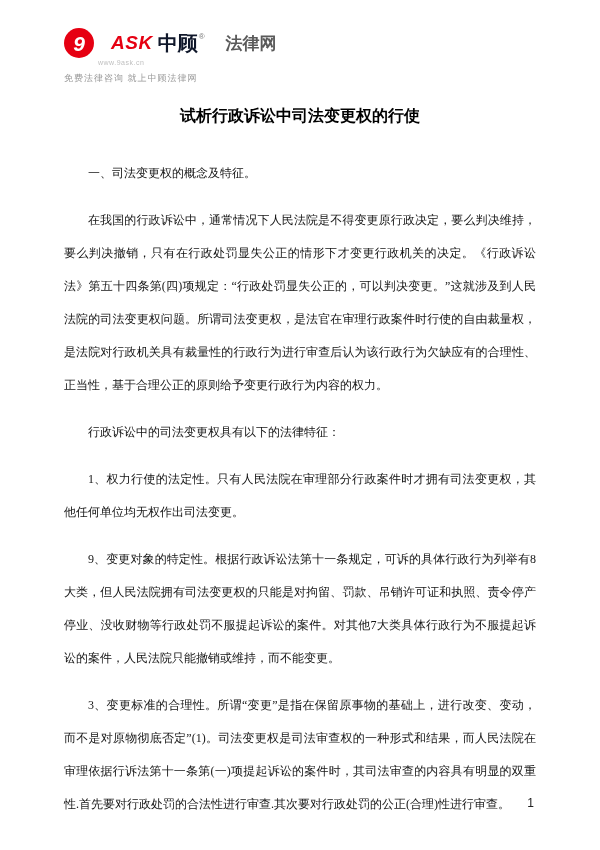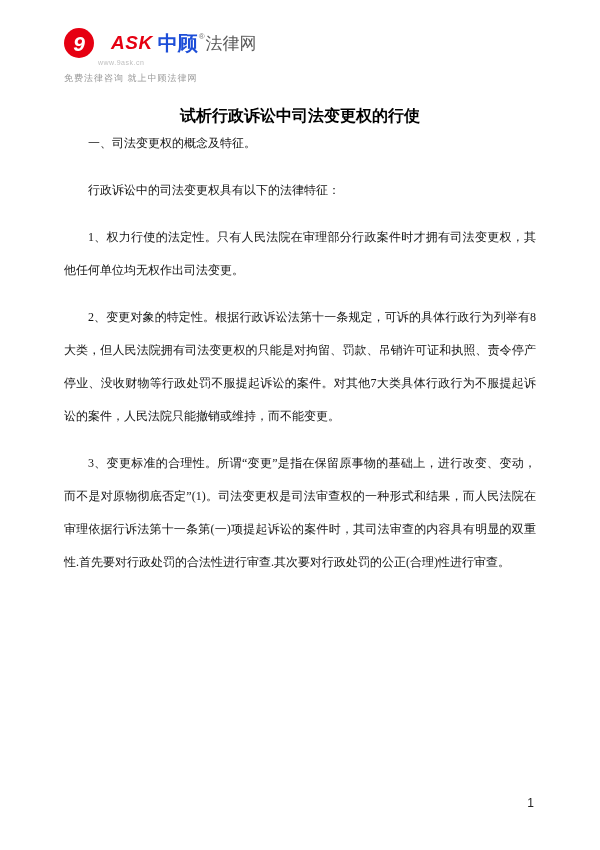--- a/index.html
+++ b/index.html
@@ -45,37 +45,38 @@
   }
   .logo-ask {
     color: #e60012;
     font-weight: bold;
     font-style: italic;
     font-size: 19px;
     letter-spacing: 0.5px;
     margin-left: 17px;
   }
   .logo-brand {
-    color: #1d4ed8;
+    color: #0f172a;
     font-weight: bold;
     font-size: 20px;
     margin-left: 5px;
   }
   .logo-reg {
     color: #777;
     font-size: 8px;
     vertical-align: top;
     position: relative;
     top: -7px;
     margin: 0 1px;
   }
   .logo-site {
     color: #5a5a5a;
-    font-weight: normal;
+    font-weight: bold;
     font-size: 17px;
+    margin-left: 20px;
   }
   .logo-url {
     font-family: "Liberation Sans", "DejaVu Sans", sans-serif;
     font-size: 7px;
     color: #c0c0c0;
     margin-left: 34px;
     margin-top: 1px;
     letter-spacing: 0.5px;
   }
   .tagline {
@@ -90,20 +91,21 @@
     position: absolute;
     top: 106px;
     left: 64px;
     right: 64px;
   }
   .doc-title {
     text-align: center;
     font-weight: bold;
     font-size: 16px;
     color: #000;
+    margin-bottom: 30px;
   }
   .para {
     font-size: 12px;
     line-height: 33px;
     text-align: justify;
     text-indent: 2em;
     color: #141414;
     margin-bottom: 14px;
   }
   
@@ -130,22 +132,23 @@
       <span class="logo-site">法律网</span>
     </div>
     <div class="logo-url">www.9ask.cn</div>
     <div class="tagline">免费法律咨询  就上中顾法律网</div>
   </div>
 
   <div class="article">
     <div class="doc-title">试析行政诉讼中司法变更权的行使</div>
     <div id="paras">
         <p class="para">一、司法变更权的概念及特征。</p>
+        <p class="para">在我国的行政诉讼中，通常情况下人民法院是不得变更原行政决定，要么判决维持，要么判决撤销，只有在行政处罚显失公正的情形下才变更行政机关的决定。《行政诉讼法》第五十四条第(四)项规定：“行政处罚显失公正的，可以判决变更。”这就涉及到人民法院的司法变更权问题。所谓司法变更权，是法官在审理行政案件时行使的自由裁量权，是法院对行政机关具有裁量性的行政行为进行审查后认为该行政行为欠缺应有的合理性、正当性，基于合理公正的原则给予变更行政行为内容的权力。</p>
         <p class="para">行政诉讼中的司法变更权具有以下的法律特征：</p>
         <p class="para">1、权力行使的法定性。只有人民法院在审理部分行政案件时才拥有司法变更权，其他任何单位均无权作出司法变更。</p>
-        <p class="para">2、变更对象的特定性。根据行政诉讼法第十一条规定，可诉的具体行政行为列举有8大类，但人民法院拥有司法变更权的只能是对拘留、罚款、吊销许可证和执照、责令停产停业、没收财物等行政处罚不服提起诉讼的案件。对其他7大类具体行政行为不服提起诉讼的案件，人民法院只能撤销或维持，而不能变更。</p>
+        <p class="para">9、变更对象的特定性。根据行政诉讼法第十一条规定，可诉的具体行政行为列举有8大类，但人民法院拥有司法变更权的只能是对拘留、罚款、吊销许可证和执照、责令停产停业、没收财物等行政处罚不服提起诉讼的案件。对其他7大类具体行政行为不服提起诉讼的案件，人民法院只能撤销或维持，而不能变更。</p>
         <p class="para">3、变更标准的合理性。所谓“变更”是指在保留原事物的基础上，进行改变、变动，而不是对原物彻底否定”(1)。司法变更权是司法审查权的一种形式和结果，而人民法院在审理依据行诉法第十一条第(一)项提起诉讼的案件时，其司法审查的内容具有明显的双重性.首先要对行政处罚的合法性进行审查.其次要对行政处罚的公正(合理)性进行审查。</p>
       </div>
   </div>
 
   <div class="page-number">1</div>
 
 </div>
 
 </body></html>

